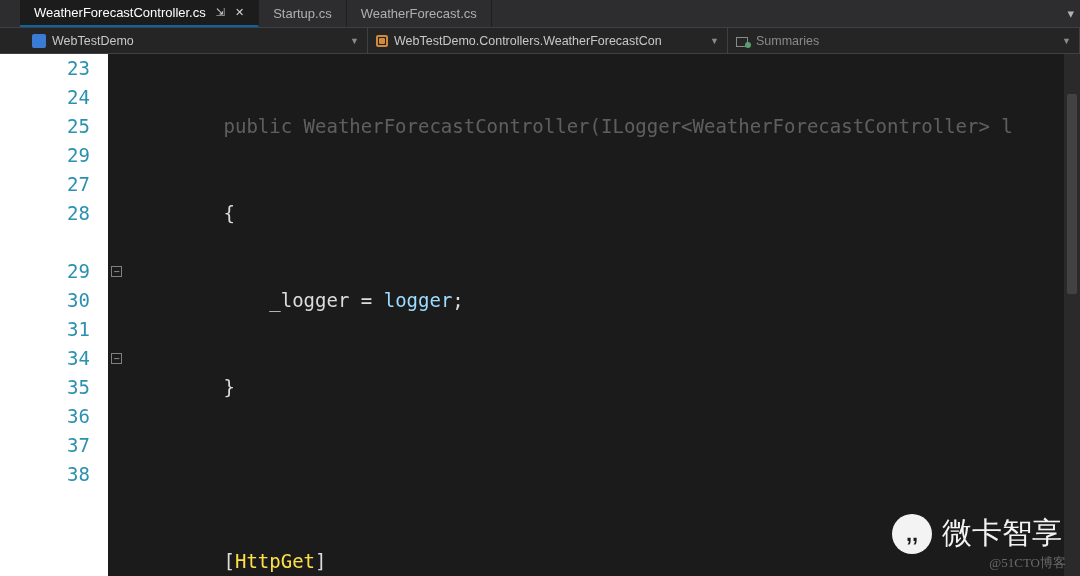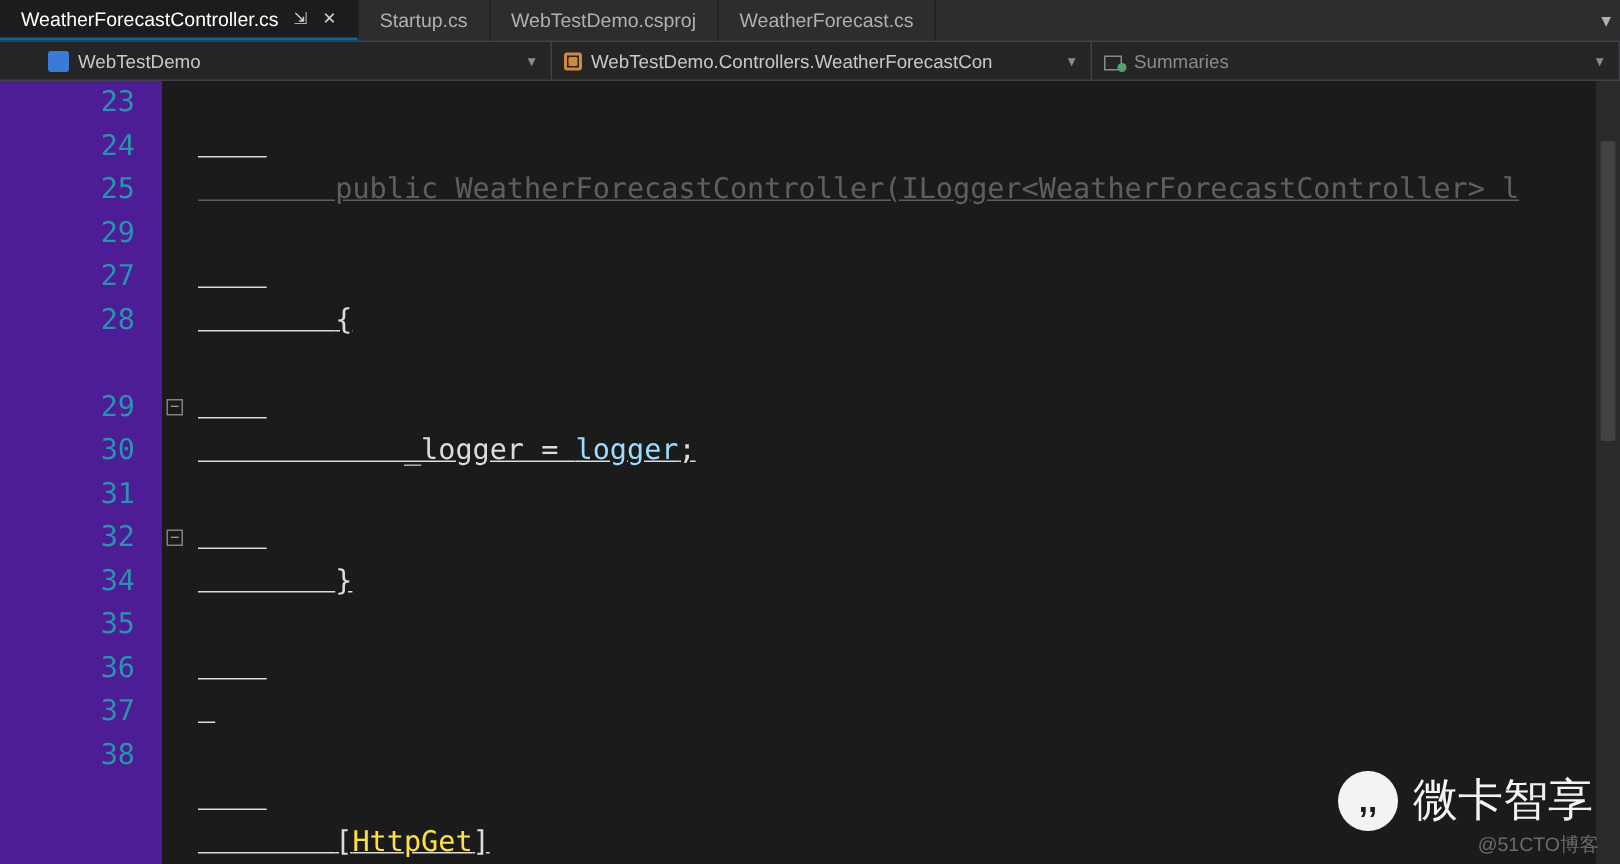--- a/index.html
+++ b/index.html
@@ -14,20 +14,21 @@
     border-bottom:1px solid #3f3f46; font-size:13px;
   }
   .tab {
     display:flex; align-items:center; padding:0 14px;
     color:#b0b0b0; cursor:pointer; position:relative;
     border-right:1px solid #1e1e1e;
   }
   .tab.active {
     background:#1c1c1c; color:#ffffff;
     border-bottom:2px solid #0e639c;
+    margin-left:20px;
   }
   .tab .pin, .tab .close { margin-left:10px; font-size:11px; opacity:.8; }
   .tabs-end { margin-left:auto; display:flex; align-items:center; padding:0 6px; color:#b0b0b0; }
   
   .navbar {
     height:26px; background:#252526; display:flex; align-items:center;
     border-bottom:1px solid #3f3f46; font-size:12.5px; color:#c8c8c8;
   }
   .navbox {
     display:flex; align-items:center; gap:6px; padding:0 8px;
@@ -44,33 +45,33 @@
   .ico-fld::before{content:"";position:absolute;width:10px;height:8px;border:1px solid #8a8a8a;top:2px;left:0;}
   .ico-fld::after{content:"";position:absolute;width:6px;height:6px;background:#5a9e6f;border-radius:50%;right:-1px;bottom:-1px;}
   
   .editor {
     display:flex; height:calc(100% - 54px); background:#1b1b1b;
     font-family:"NSimSun","SimSun","Consolas",monospace; font-size:19px;
     line-height:29px;
   }
   .gutter {
     width:108px; text-align:right; color:#2b91af; padding-right:18px;
-    user-select:none; position:relative; background:#4c1d95;
+    user-select:none; position:relative; background:#ffffff;
   }
   .gutter .ln { height:29px; }
   .fold-col {
     width:22px; background:#1b1b1b; position:relative;
   }
   .fold-col .fold {
     position:absolute; left:3px; width:11px; height:11px;
     border:1px solid #808080; font-size:10px; line-height:9px;
     text-align:center; color:#a0a0a0; cursor:pointer;
   }
   .code {
-    flex:1; padding-left:2px; white-space:pre; overflow:hidden; position:relative;text-decoration:underline;
+    flex:1; padding-left:2px; white-space:pre; overflow:hidden; position:relative;
   }
   .code .row { height:29px; }
   .fld { color:#dcdcdc; }
   .pun { color:#dcdcdc; }
   .par { color:#9cdcfe; }
   .attr{ color:#fde047; }
   .pl  { color:#dcdcdc; }  
   
   .watermark {
     position:absolute; right:18px; bottom:22px;
@@ -81,21 +82,21 @@
     width:40px;height:40px;border-radius:50%;background:#fff;display:flex;
     align-items:center;justify-content:center;color:#1b1b1b;font-size:22px;font-weight:bold;
     position:relative;
   }
   .watermark .bubble::after{
     content:""; position:absolute; right:-4px; bottom:6px;
     border:6px solid transparent; border-left-color:#fff;
   }
   .credit{
     position:absolute; right:14px; bottom:4px; font-size:13px; color:#6b6b6b;
-    font-family:Liberation Sans, sans-serif;
+    font-family:Liberation Serif, serif;
   }
   .scrollbar-v{
     position:absolute; right:0; top:54px; bottom:0; width:16px;
     background:#2a2a2a;
   }
   .scrollbar-v .thumb{
     position:absolute; left:3px; right:3px; top:40px; height:200px;
     background:#424242; border-radius:2px;
   }
 </style>
@@ -103,23 +104,20 @@
 <body>
 
 <div class="tabs">
   <div class="tab active">
     <span>WeatherForecastController.cs</span>
     <span class="pin">⇲</span>
     <span class="close">✕</span>
   </div>
   <div class="tab">
     <span>Startup.cs</span>
-  </div>
-  <div class="tab">
-    <span>WebTestDemo.csproj</span>
   </div>
   <div class="tab">
     <span>WeatherForecast.cs</span>
   </div>
   <div class="tabs-end">▾</div>
 </div>
 
 <div class="navbar">
   <div class="navbox project">
     <span class="ico-cs"></span>
@@ -143,21 +141,20 @@
     <div class="ln">23</div>
     <div class="ln">24</div>
     <div class="ln">25</div>
     <div class="ln">29</div>
     <div class="ln">27</div>
     <div class="ln">28</div>
     <div class="ln">&nbsp;</div>
     <div class="ln">29</div>
     <div class="ln">30</div>
     <div class="ln">31</div>
-    <div class="ln">32</div>
     <div class="ln">34</div>
     <div class="ln">35</div>
     <div class="ln">36</div>
     <div class="ln">37</div>
     <div class="ln">38</div>
 
   </div>
 
   <div class="fold-col">
     <div class="fold" style="top:212px">−</div>

